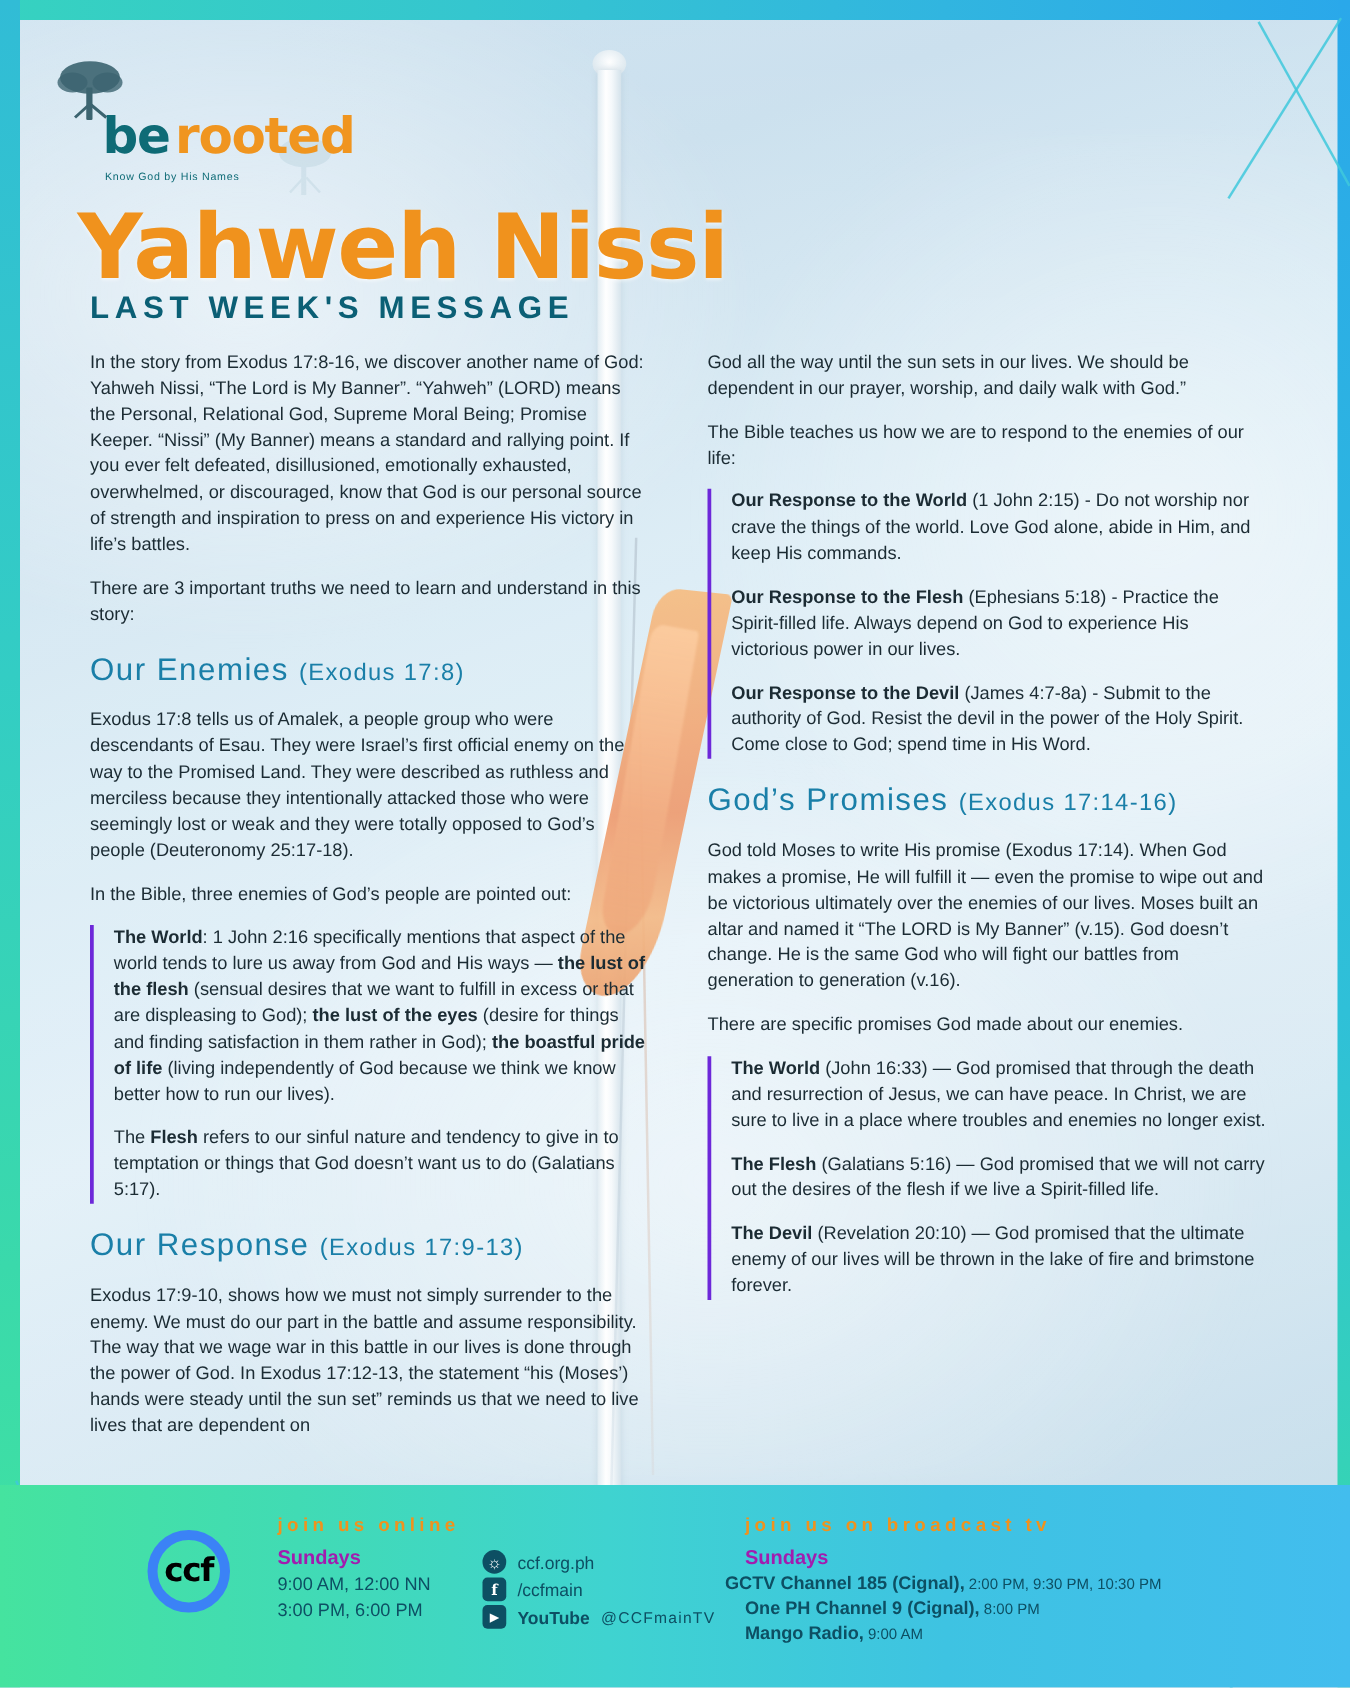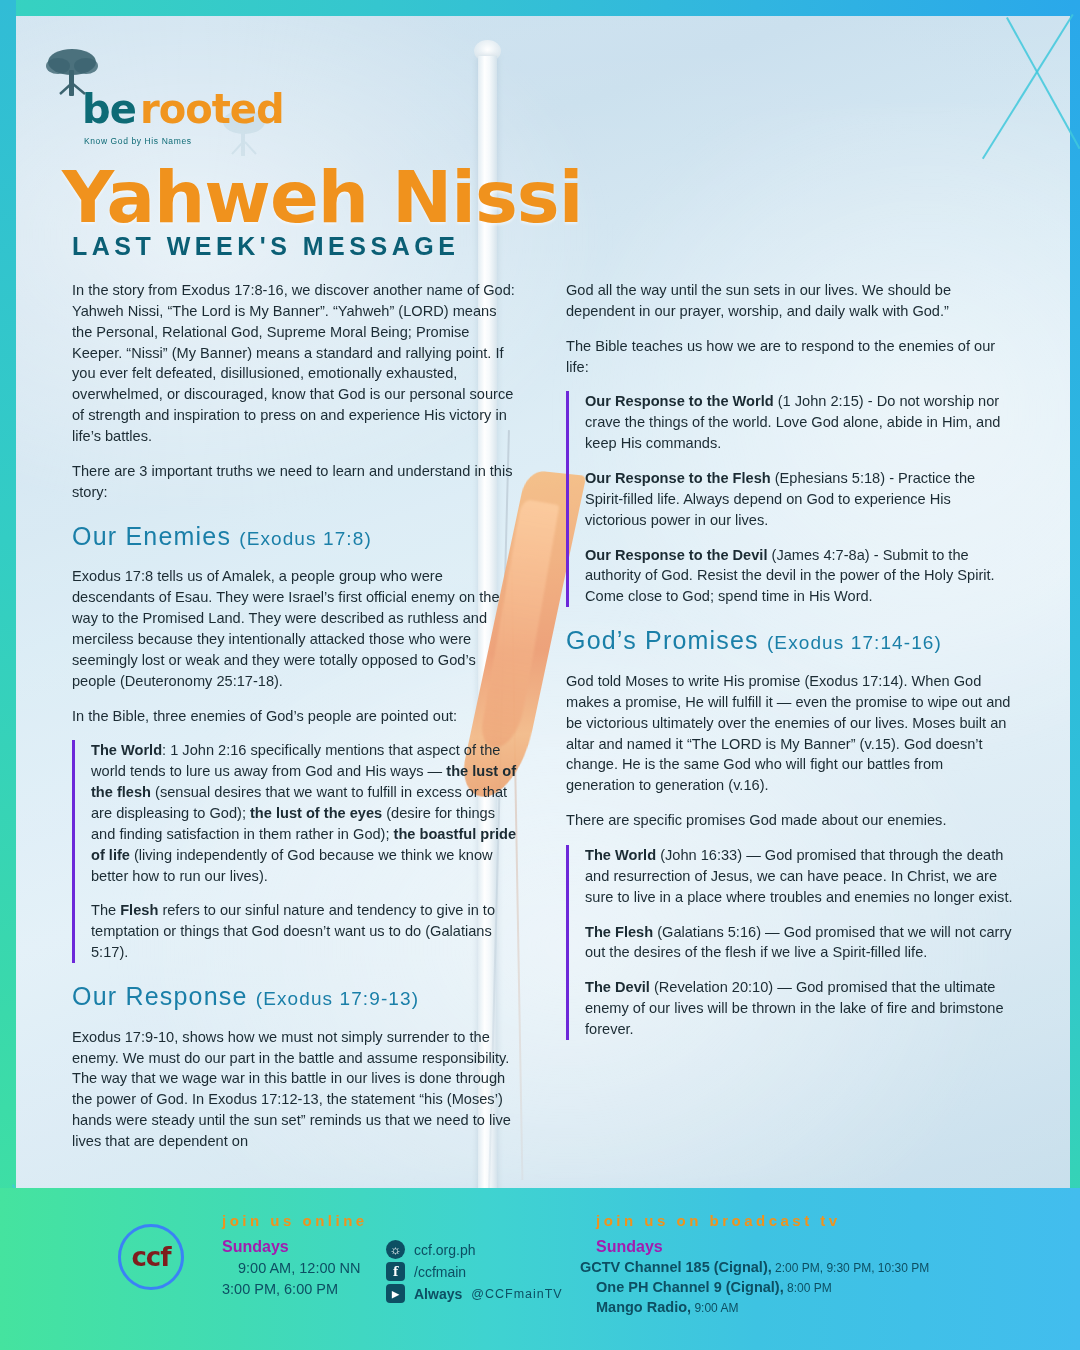--- a/index.html
+++ b/index.html
@@ -166,40 +166,40 @@
   .quote p:last-child { margin-bottom: 0; }
   b { font-weight: 700; }
 
   
   .footer {
     position: absolute; left: 0; bottom: 0; width: 100%; height: 162px;
     background: linear-gradient(90deg, #45e39f 0%, #41dbb4 22%, #3fd3d0 45%, #3ec3e2 70%, #42bdee 100%);
   }
   .ccf-logo {
     position: absolute; left: 118px; top: 1224px;
-    width: 66px; height: 66px; border: 3px solid #3b82f6; border-radius: 50%;
+    width: 66px; height: 66px; border: 8px solid #3b82f6; border-radius: 50%;
     display: flex; align-items: center; justify-content: center;
-    color: #7f1d1d; font-family: "DejaVu Sans", sans-serif;
+    color: #000000; font-family: "DejaVu Sans", sans-serif;
     font-size: 26px; font-weight: 700; letter-spacing: -1px;
   }
   .f-head {
     position: absolute;
     font-size: 15px; font-weight: 700; color: #f0921d; letter-spacing: 3.5px;
   }
   .f-online-head { left: 222px; top: 1212px; }
   .f-tv-head { left: 596px; top: 1212px; }
   .f-sun {
     position: absolute; font-size: 16px; font-weight: 700; color: #a21caf;
   }
   .f-sun-1 { left: 222px; top: 1238px; }
   .f-sun-2 { left: 596px; top: 1238px; }
   .f-line {
     position: absolute; font-size: 14.5px; color: #0d4f63; white-space: nowrap;
   }
-  .f-l1 { left: 238px; top: 1260px; text-align: center; }
+  .f-l1 { left: 222px; top: 1260px; text-align: center; }
   .f-l2 { left: 222px; top: 1281px; }
   .f-t1 { left: 580px; top: 1259px; }
   .f-t2 { left: 596px; top: 1279px; }
   .f-t3 { left: 596px; top: 1299px; text-align: center; }
   .f-line b { font-weight: 700; }
   .sm { font-size: 12px; }
   .social {
     position: absolute; font-size: 14px; color: #0d4f63;
     display: flex; align-items: center; gap: 9px;
   }
@@ -341,21 +341,21 @@
 <div class="social s1">
   <span class="badge b-globe">☼</span>
   <span>ccf.org.ph</span>
 </div>
 <div class="social s2">
   <span class="badge b-fb">f</span>
   <span>/ccfmain</span>
 </div>
 <div class="social s3">
   <span class="badge b-yt">▶</span>
-  <span class="yt-text">Always</span>
+  <span class="yt-text">YouTube</span>
   <span class="yt-handle">@CCFmainTV</span>
 </div>
 
 <div class="f-head f-tv-head">join us on broadcast tv</div>
 <div class="f-sun f-sun-2">Sundays</div>
 <div class="f-line f-t1">
   <b>GCTV Channel 185 (Cignal),</b><span class="sm"> 2:00 PM, 9:30 PM, 10:30 PM</span>
 </div>
 <div class="f-line f-t2">
   <b>One PH Channel 9 (Cignal),</b><span class="sm"> 8:00 PM</span>

